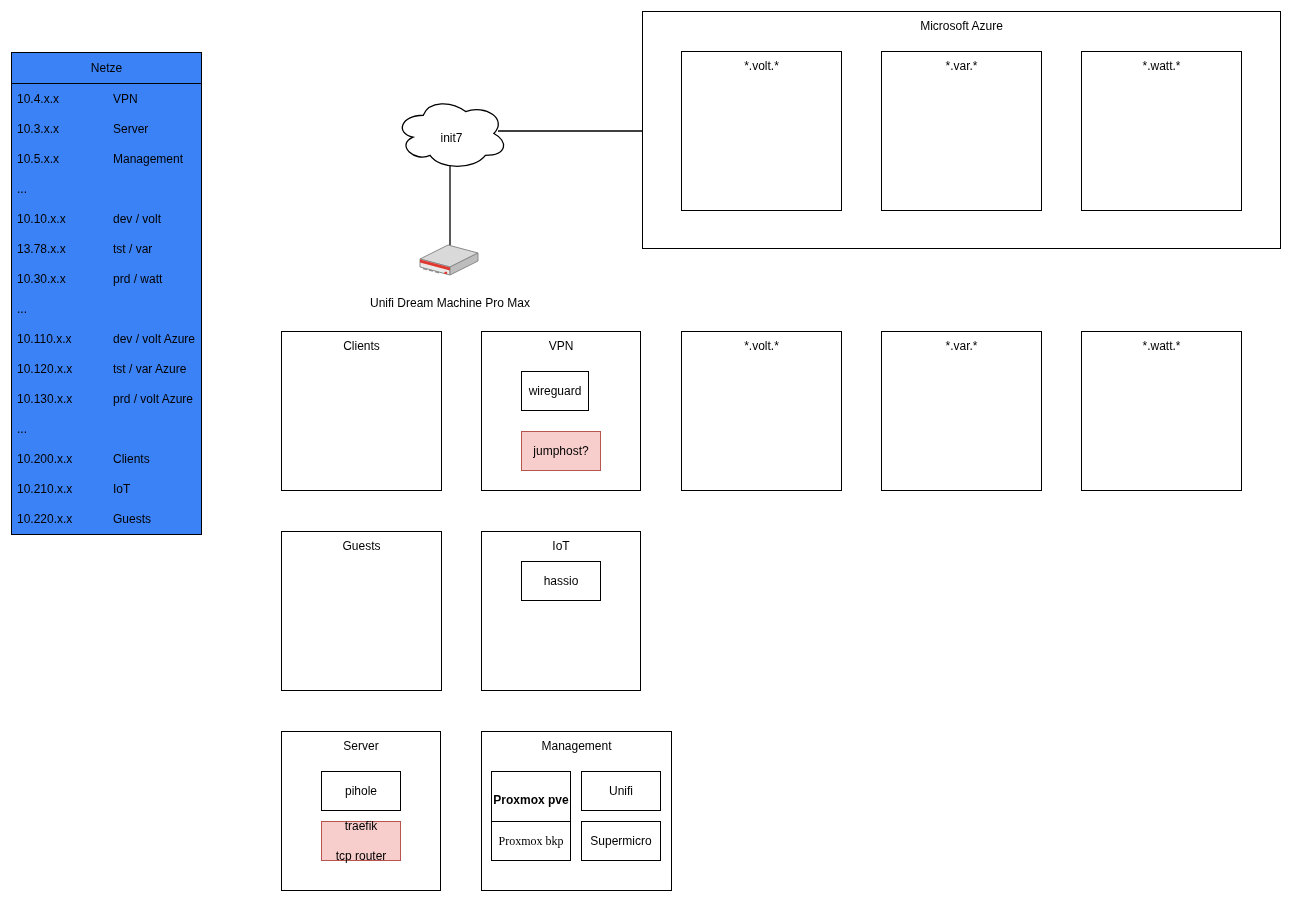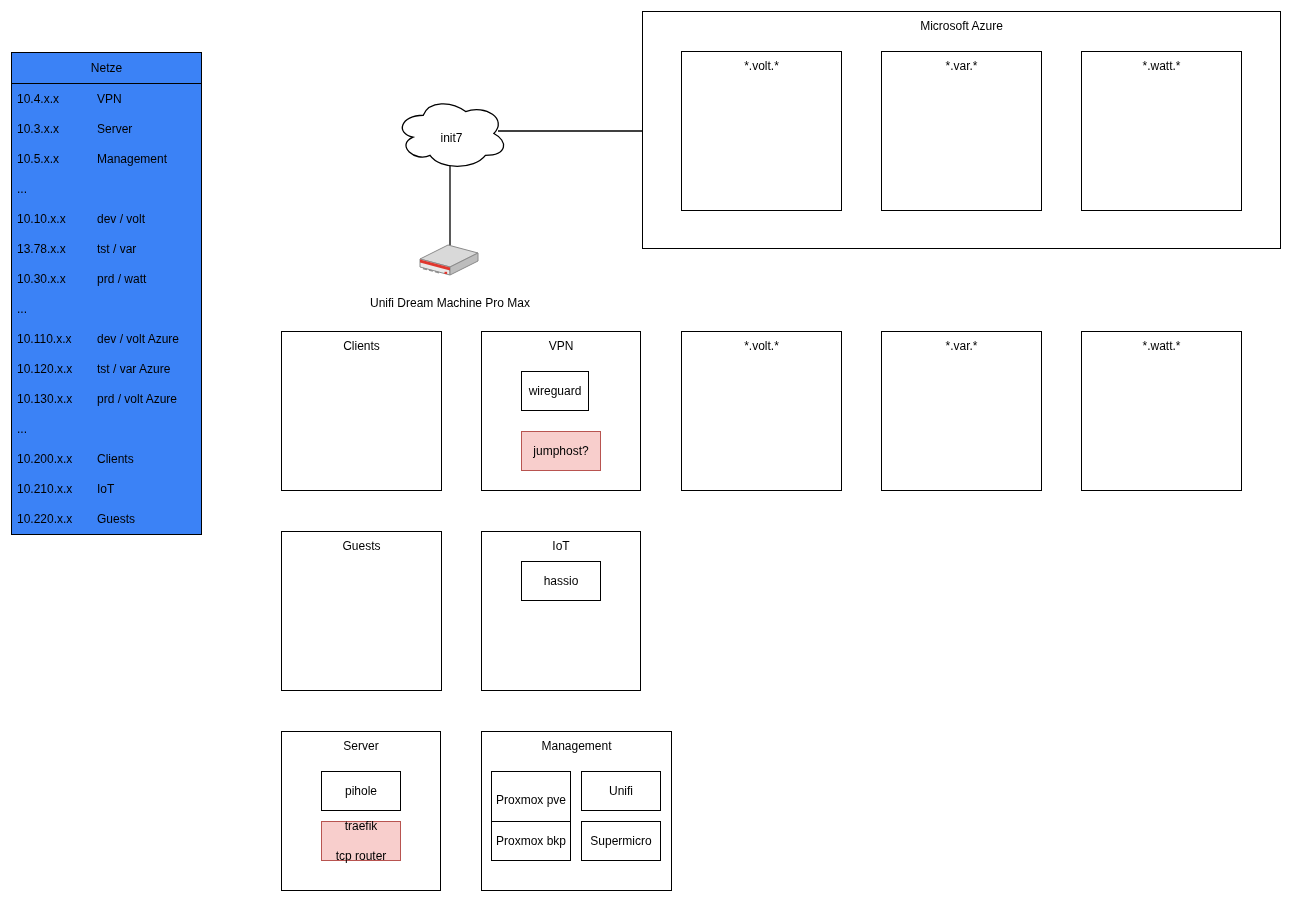--- a/index.html
+++ b/index.html
@@ -13,21 +13,21 @@
 
   
   .node{position:absolute;border:1px solid #000;background:#fff;box-sizing:border-box;
         display:flex;flex-direction:column;align-items:center;justify-content:center;
         text-align:center;line-height:14px;}
   .node.highlight{background:var(--hl-fill,#f8cecc);border-color:var(--hl-border,#b85450);}
 
   
   .netze{position:absolute;left:11px;top:52px;width:191px;border:1px solid #000;background:#3b82f6;box-sizing:border-box;}
   .netze-header{height:30px;line-height:30px;text-align:center;border-bottom:1px solid #000;}
-  .netze-row{height:30px;line-height:30px;display:flex;padding-left:5px;}
+  .netze-row{height:30px;line-height:30px;display:flex;padding-left:5px;gap:16px;}
   .netze-row .ip{width:80px;flex:0 0 80px;}
   .netze-row .lbl{flex:1;}
 
   .free-label{position:absolute;text-align:center;margin-top:8px;}
 </style>
 </head>
 <body>
 
 <div class="canvas">
 
@@ -175,26 +175,26 @@
     <span>pihole</span>
   </div>
   <div class="node highlight" style="left:321px;top:821px;width:80px;height:40px;gap:16px;">
     <span>traefik</span>
     <span>tcp router</span>
   </div>
 
   <div class="box" style="left:481px;top:731px;width:191px;height:160px;">
     <span class="title">Management</span>
   </div>
-  <div class="node" style="left:491px;top:771px;width:80px;height:57px;">
+  <div class="node" style="left:491px;top:771px;width:80px;height:57px;font-weight:bold;">
     <span>Proxmox pve</span>
   </div>
   <div class="node" style="left:581px;top:771px;width:80px;height:40px;">
     <span>Unifi</span>
   </div>
-  <div class="node" style="left:491px;top:821px;width:80px;height:40px;">
+  <div class="node" style="left:491px;top:821px;width:80px;height:40px;font-family:Liberation Serif, serif;">
     <span>Proxmox bkp</span>
   </div>
   <div class="node" style="left:581px;top:821px;width:80px;height:40px;">
     <span>Supermicro</span>
   </div>
 
 </div>
 
 </body></html>

